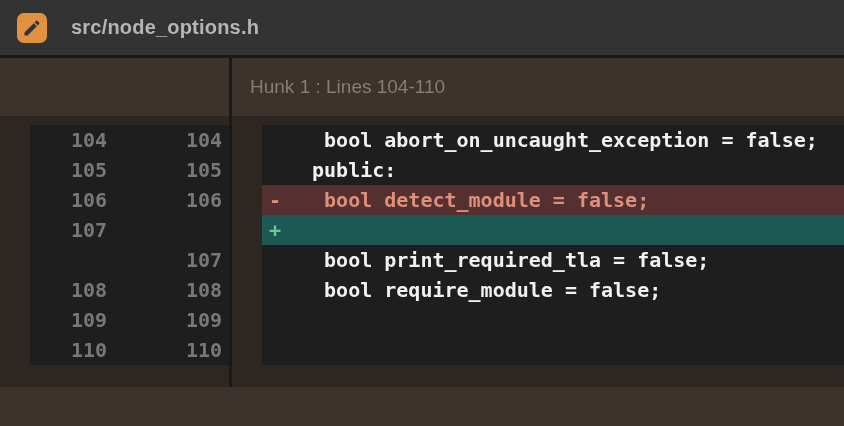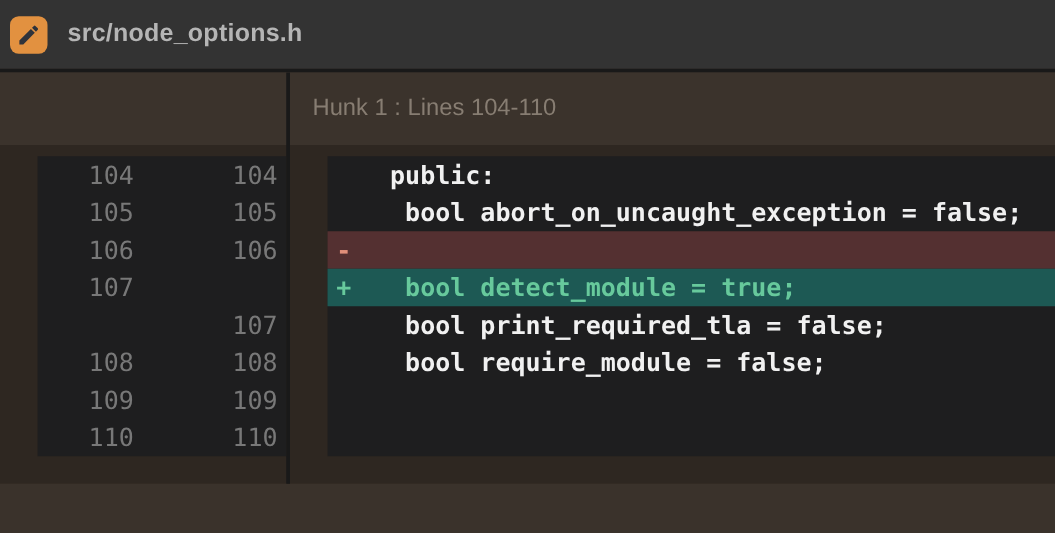--- a/index.html
+++ b/index.html
@@ -17,22 +17,22 @@
   }
 
   
   .titlebar {
     position: absolute;
     left: 0; top: 0;
     width: 844px; height: 55px;
     background: #333333;
     display: flex;
     align-items: center;
-    gap: 16px;
-    padding-left: 8px;
+    gap: 24px;
+    padding-left: 17px;
     box-sizing: border-box;
     cursor: pointer;
   }
   .titlebar-sep {
     position: absolute;
     left: 0; top: 55px;
     width: 844px; height: 3px;
     background: #191919;
   }
   .file-icon {
@@ -105,20 +105,21 @@
     background: #1e1e1f;
   }
 
   .gutter-row {
     height: 30px;
     display: flex;
     align-items: center;
     font-family: "DejaVu Sans Mono", monospace;
     font-size: 20px;
     color: #787878;
+    font-weight: bold;
   }
   .gutter-row .old-num { width: 77px; text-align: right; }
   .gutter-row .new-num { width: 115px; text-align: right; }
 
   .code-row {
     height: 30px;
     display: flex;
     align-items: center;
     font-family: "DejaVu Sans Mono", monospace;
     font-size: 20px;
@@ -196,32 +197,32 @@
     </div>
     <div class="gutter-row">
       <span class="old-num">110</span>
       <span class="new-num">110</span>
     </div>
   </div>
 
   <div class="code-panel">
     <div class="code-row">
       <span class="marker"></span>
+      <span class="code">  bool abort_on_uncaught_exception = false;</span>
+    </div>
+    <div class="code-row">
+      <span class="marker"></span>
       <span class="code"> public:</span>
-    </div>
-    <div class="code-row">
-      <span class="marker"></span>
-      <span class="code">  bool abort_on_uncaught_exception = false;</span>
     </div>
     <div class="code-row deleted">
       <span class="marker">-</span>
+      <span class="code">  bool detect_module = false;</span>
     </div>
     <div class="code-row added">
       <span class="marker">+</span>
-      <span class="code">  bool detect_module = true;</span>
     </div>
     <div class="code-row">
       <span class="marker"></span>
       <span class="code">  bool print_required_tla = false;</span>
     </div>
     <div class="code-row">
       <span class="marker"></span>
       <span class="code">  bool require_module = false;</span>
     </div>
   </div>

